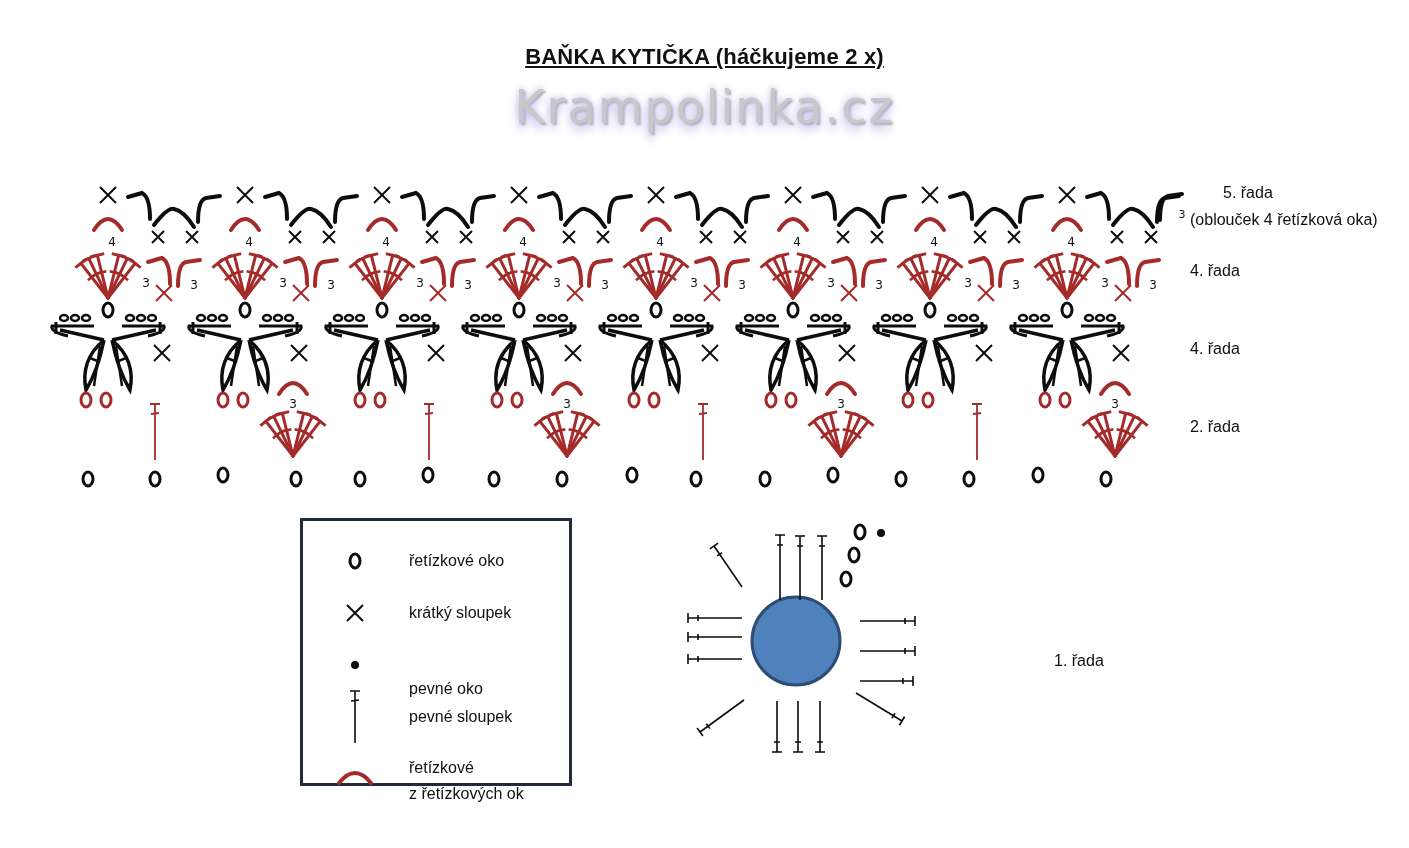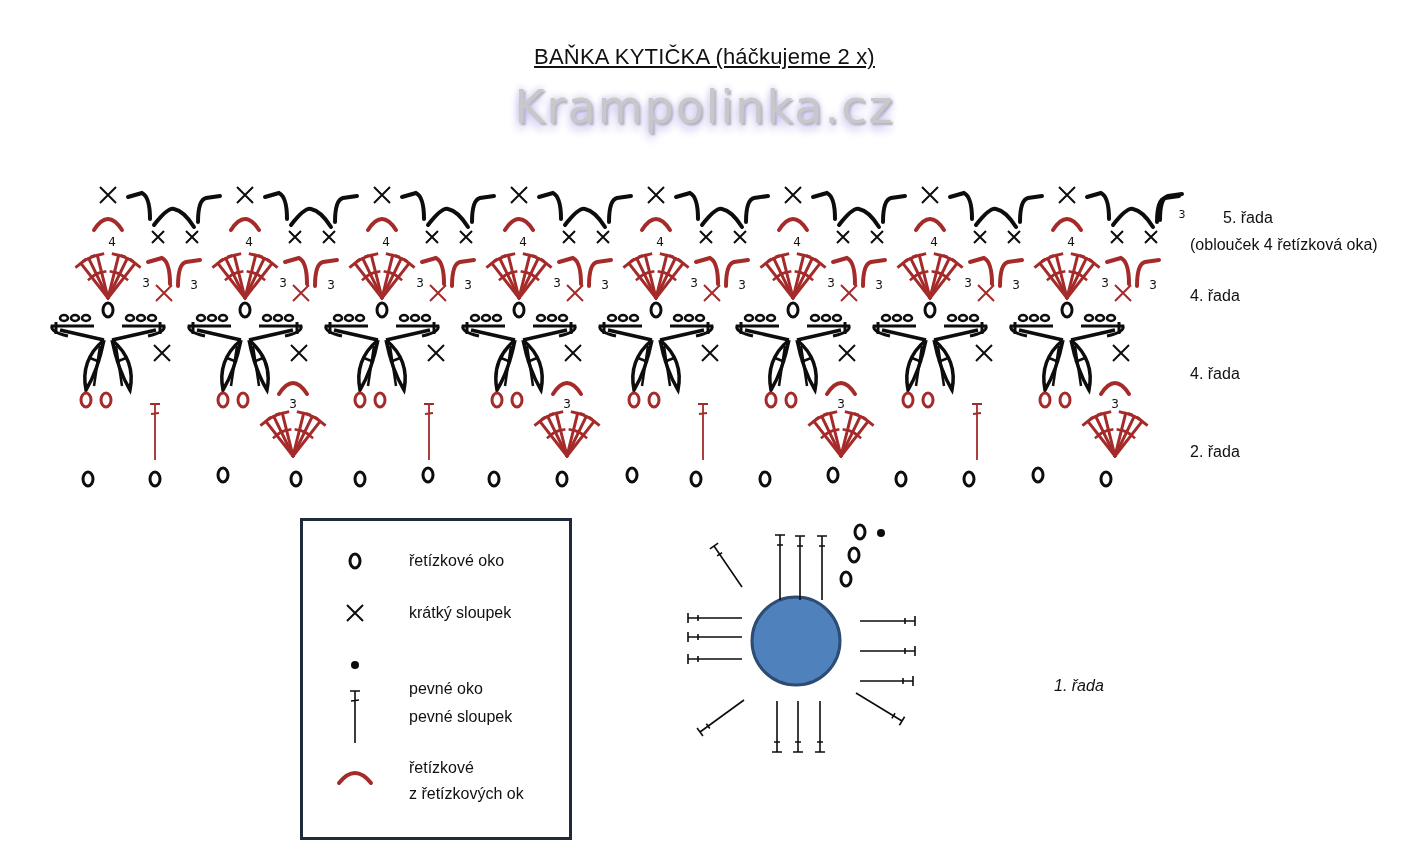--- a/index.html
+++ b/index.html
@@ -1,27 +1,27 @@
 <!DOCTYPE html>
 <html><head>
 <meta charset="utf-8">
 <style>
   html, body { margin:0; padding:0; background:#ffffff; }
   body { width:1409px; height:848px; position:relative; overflow:hidden;
          font-family:"DejaVu Sans", sans-serif; color:#111; }
   #title { position:absolute; left:0; width:1409px; top:44px; text-align:center;
-           font-family:"Liberation Sans", sans-serif; font-weight:normal; font-size:22px;
+           font-family:"Liberation Sans", sans-serif; font-weight:bold; font-size:22px;
            text-decoration:underline; letter-spacing:0.2px; }
   #watermark { position:absolute; left:0; width:1409px; top:80px; text-align:center;
                font-family:"DejaVu Sans", sans-serif; font-size:46px; color:#c8c8c8;
                letter-spacing:2px;
                text-shadow: 0 6px 10px #b8b0e8, 0 -2px 6px #d8d4f0, 2px 2px 2px #aaaaaa; }
-  .row-label { position:absolute; font-family:"Liberation Sans", sans-serif; font-size:16px; color:#111;margin-top:25px; }
+  .row-label { position:absolute; font-family:"Liberation Sans", sans-serif; font-size:16px; color:#111; }
   #diagram { position:absolute; left:0; top:0; width:1409px; height:848px; }
-  #legend { position:absolute; left:300px; top:518px; width:272px; height:322px;
+  #legend { position:absolute; left:300px; top:518px; width:272px; height:268px;
             border:3px solid #1f2b3a; box-sizing:border-box; background:#fff; }
   .leg-item { position:absolute; left:0; width:100%; }
   .leg-sym { position:absolute; left:30px; width:44px; height:44px; }
   .leg-text { position:absolute; left:106px; font-family:"Liberation Sans", sans-serif; font-size:16px; line-height:26px; color:#111; }
 </style>
 </head>
 <body>
 
 <div id="title">BAŇKA KYTIČKA (háčkujeme 2 x)</div>
 <div id="watermark">Krampolinka.cz</div>
@@ -641,21 +641,21 @@
       <ellipse cx="860" cy="532" rx="5" ry="7" fill="none" stroke="#0d0d0d" stroke-width="3"></ellipse>
       <circle cx="881" cy="533" r="4" fill="#0d0d0d"></circle>
     </g>
   </svg>
 
 <div class="row-label" style="left:1223px; top:184px;">5. řada</div>
 <div class="row-label" style="left:1190px; top:211px;">(oblouček 4 řetízková oka)</div>
 <div class="row-label" style="left:1190px; top:262px;text-align:right;">4. řada</div>
 <div class="row-label" style="left:1190px; top:340px;">4. řada</div>
 <div class="row-label" style="left:1190px; top:418px;">2. řada</div>
-<div class="row-label" style="left:1054px; top:652px;font-style:italic;">1. řada</div>
+<div class="row-label" style="left:1054px; top:652px;">1. řada</div>
 
 <div id="legend">
   <div class="leg-item" style="top:18px;">
     <svg class="leg-sym" viewBox="0 0 44 44">
         <ellipse cx="22" cy="22" rx="5" ry="7" fill="none" stroke="#0d0d0d" stroke-width="3"></ellipse>
       </svg>
     <div class="leg-text" style="top:9px;">řetízkové oko</div>
   </div>
   <div class="leg-item" style="top:70px;">
     <svg class="leg-sym" viewBox="0 0 44 44">

